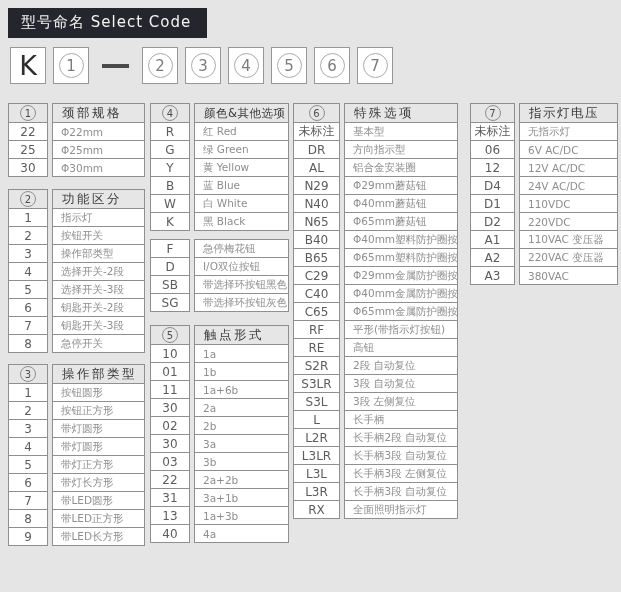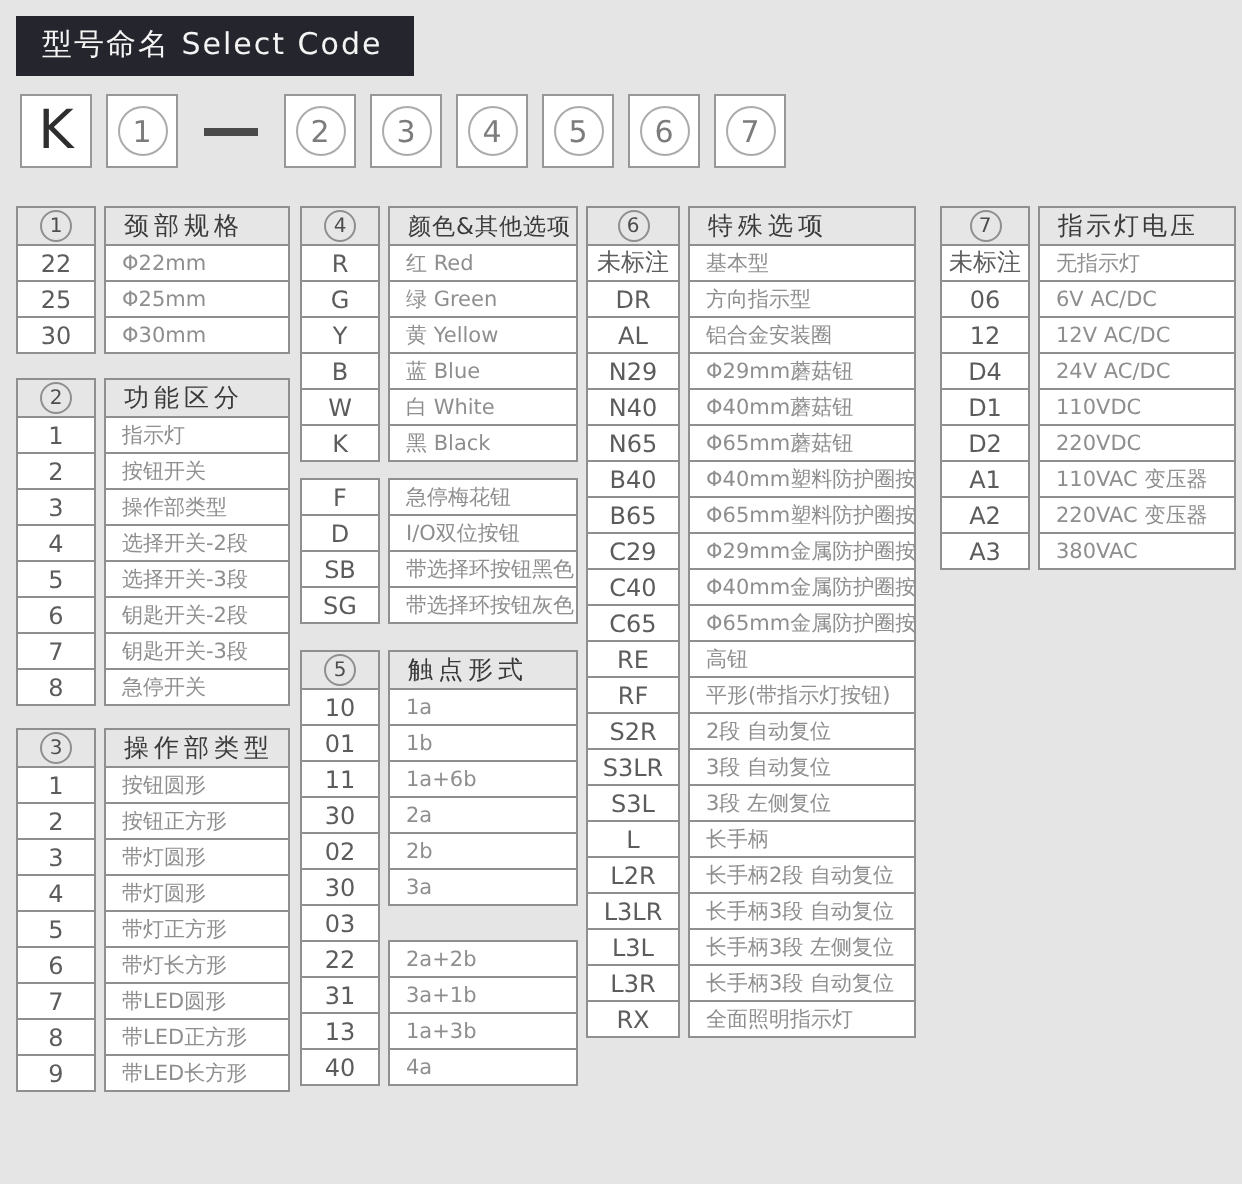--- a/index.html
+++ b/index.html
@@ -343,20 +343,21 @@
             <div class="cell desc">2b</div>
           </div>
 
           <div class="trow">
             <div class="cell code">30</div>
             <div class="cell desc">3a</div>
           </div>
 
           <div class="trow">
             <div class="cell code">03</div>
+            <div class="cell desc">3b</div>
           </div>
 
           <div class="trow">
             <div class="cell code">22</div>
             <div class="cell desc">2a+2b</div>
           </div>
 
           <div class="trow">
             <div class="cell code">31</div>
             <div class="cell desc">3a+1b</div>
@@ -435,30 +436,30 @@
             <div class="cell code">C40</div>
             <div class="cell desc">Φ40mm金属防护圈按钮</div>
           </div>
 
           <div class="trow">
             <div class="cell code">C65</div>
             <div class="cell desc">Φ65mm金属防护圈按钮</div>
           </div>
 
           <div class="trow">
+            <div class="cell code">RF</div>
+            <div class="cell desc">平形(带指示灯按钮)</div>
+          </div>
+
+          <div class="trow">
             <div class="cell code">RE</div>
             <div class="cell desc">高钮</div>
           </div>
 
           <div class="trow">
-            <div class="cell code">RF</div>
-            <div class="cell desc">平形(带指示灯按钮)</div>
-          </div>
-
-          <div class="trow">
             <div class="cell code">S2R</div>
             <div class="cell desc">2段 自动复位</div>
           </div>
 
           <div class="trow">
             <div class="cell code">S3LR</div>
             <div class="cell desc">3段 自动复位</div>
           </div>
 
           <div class="trow">

